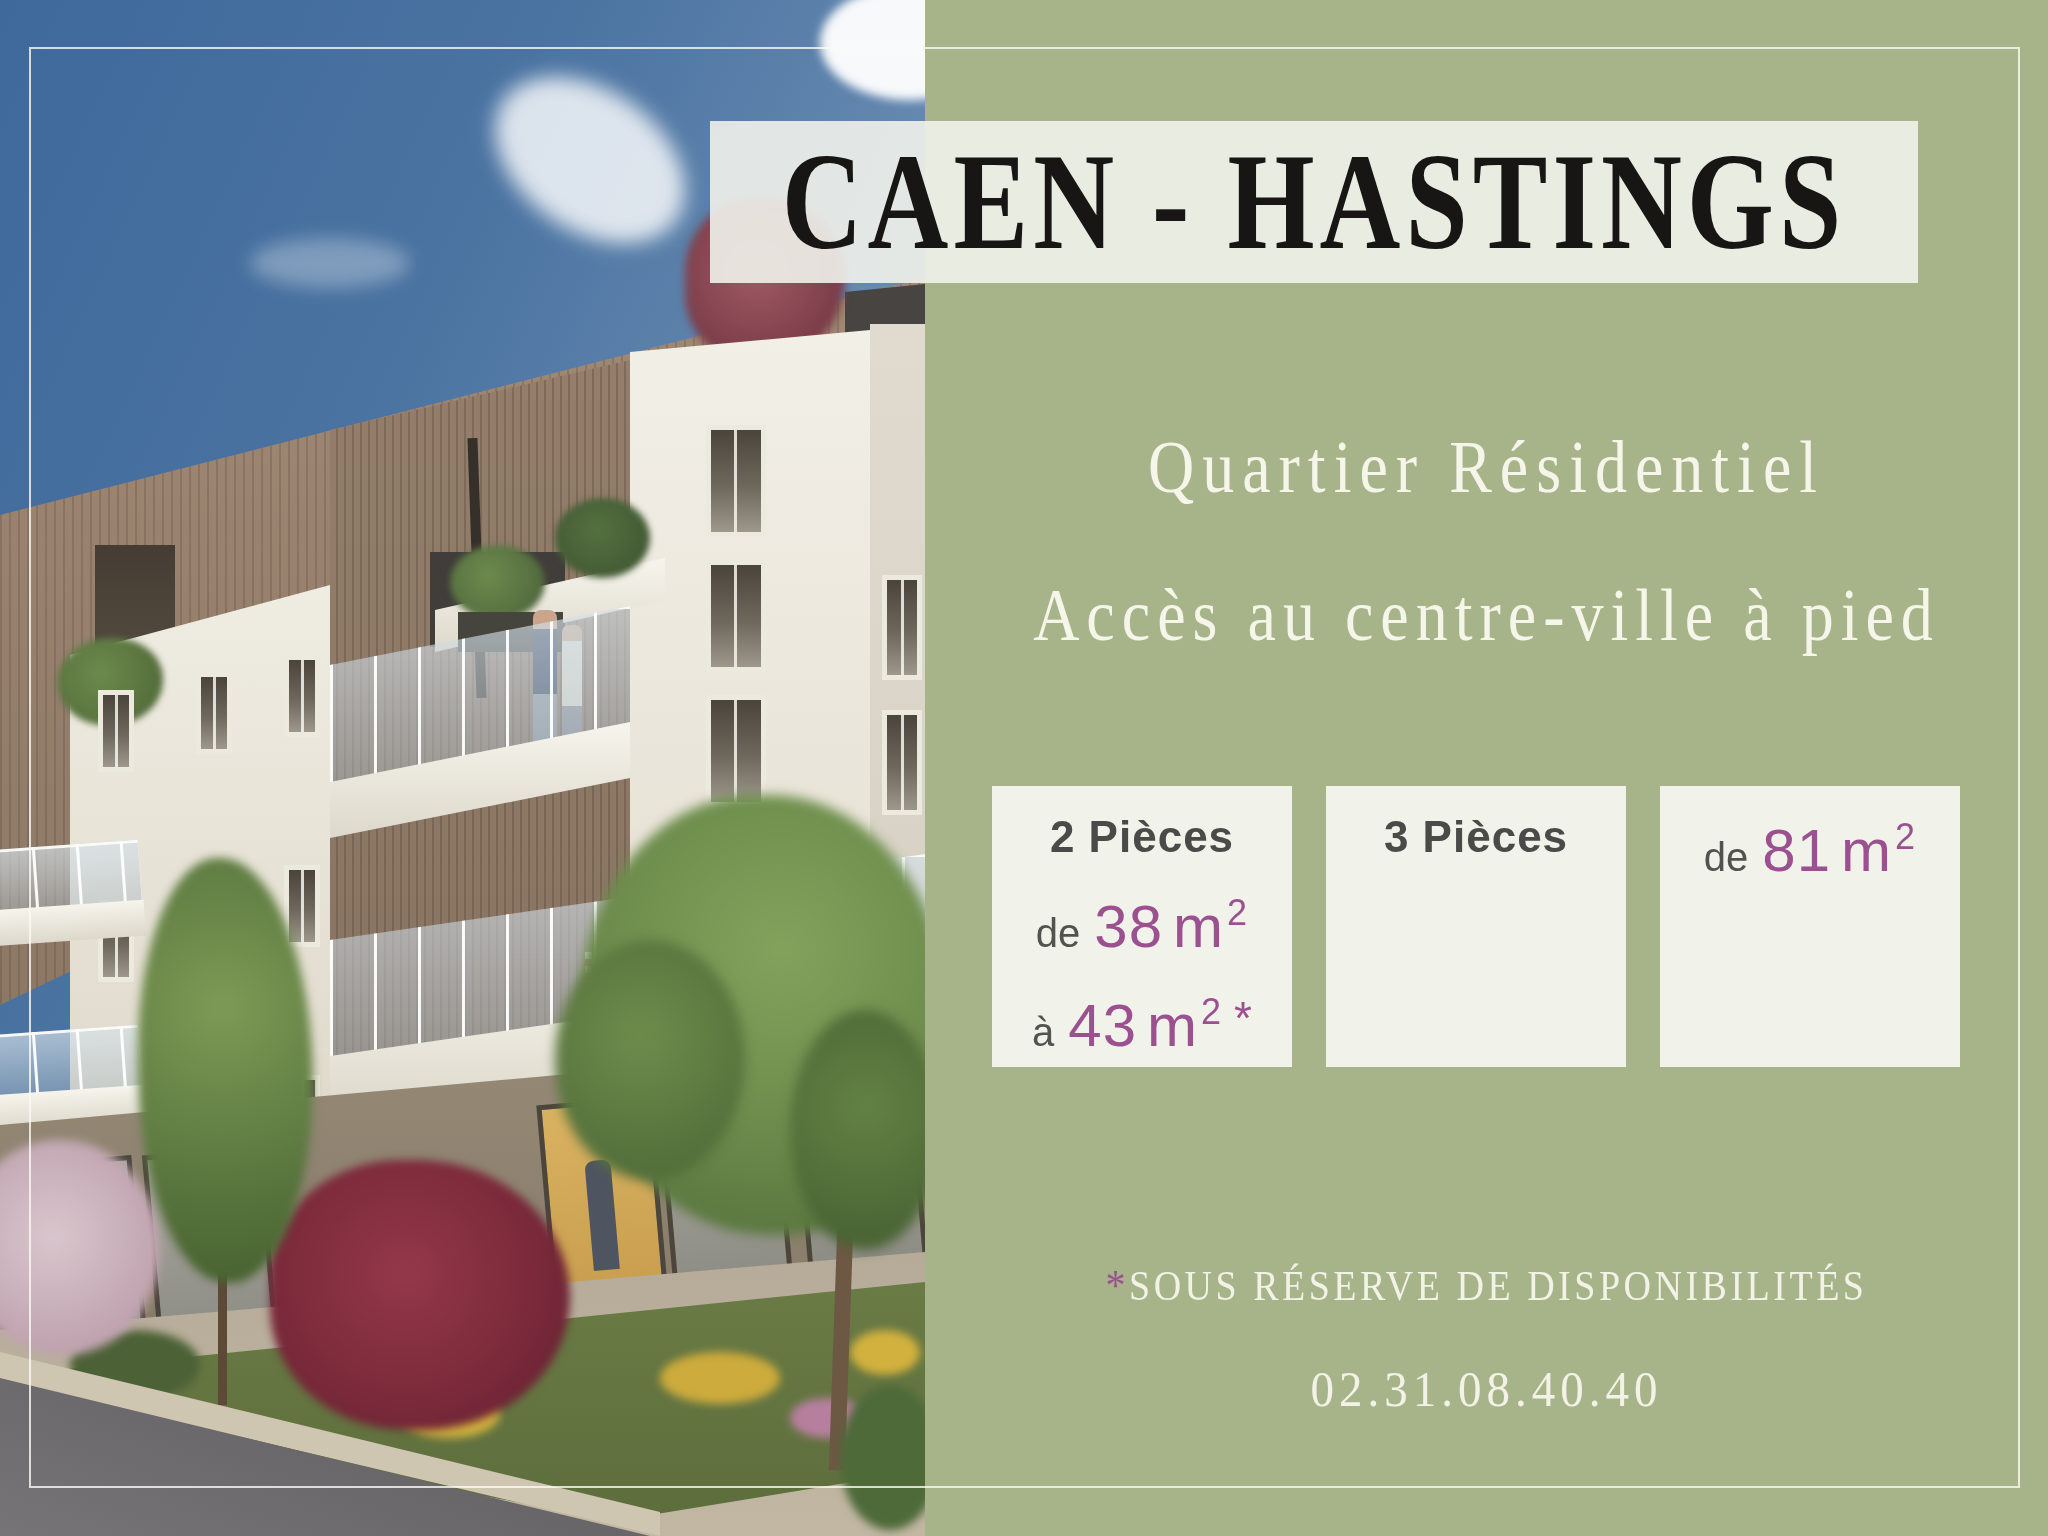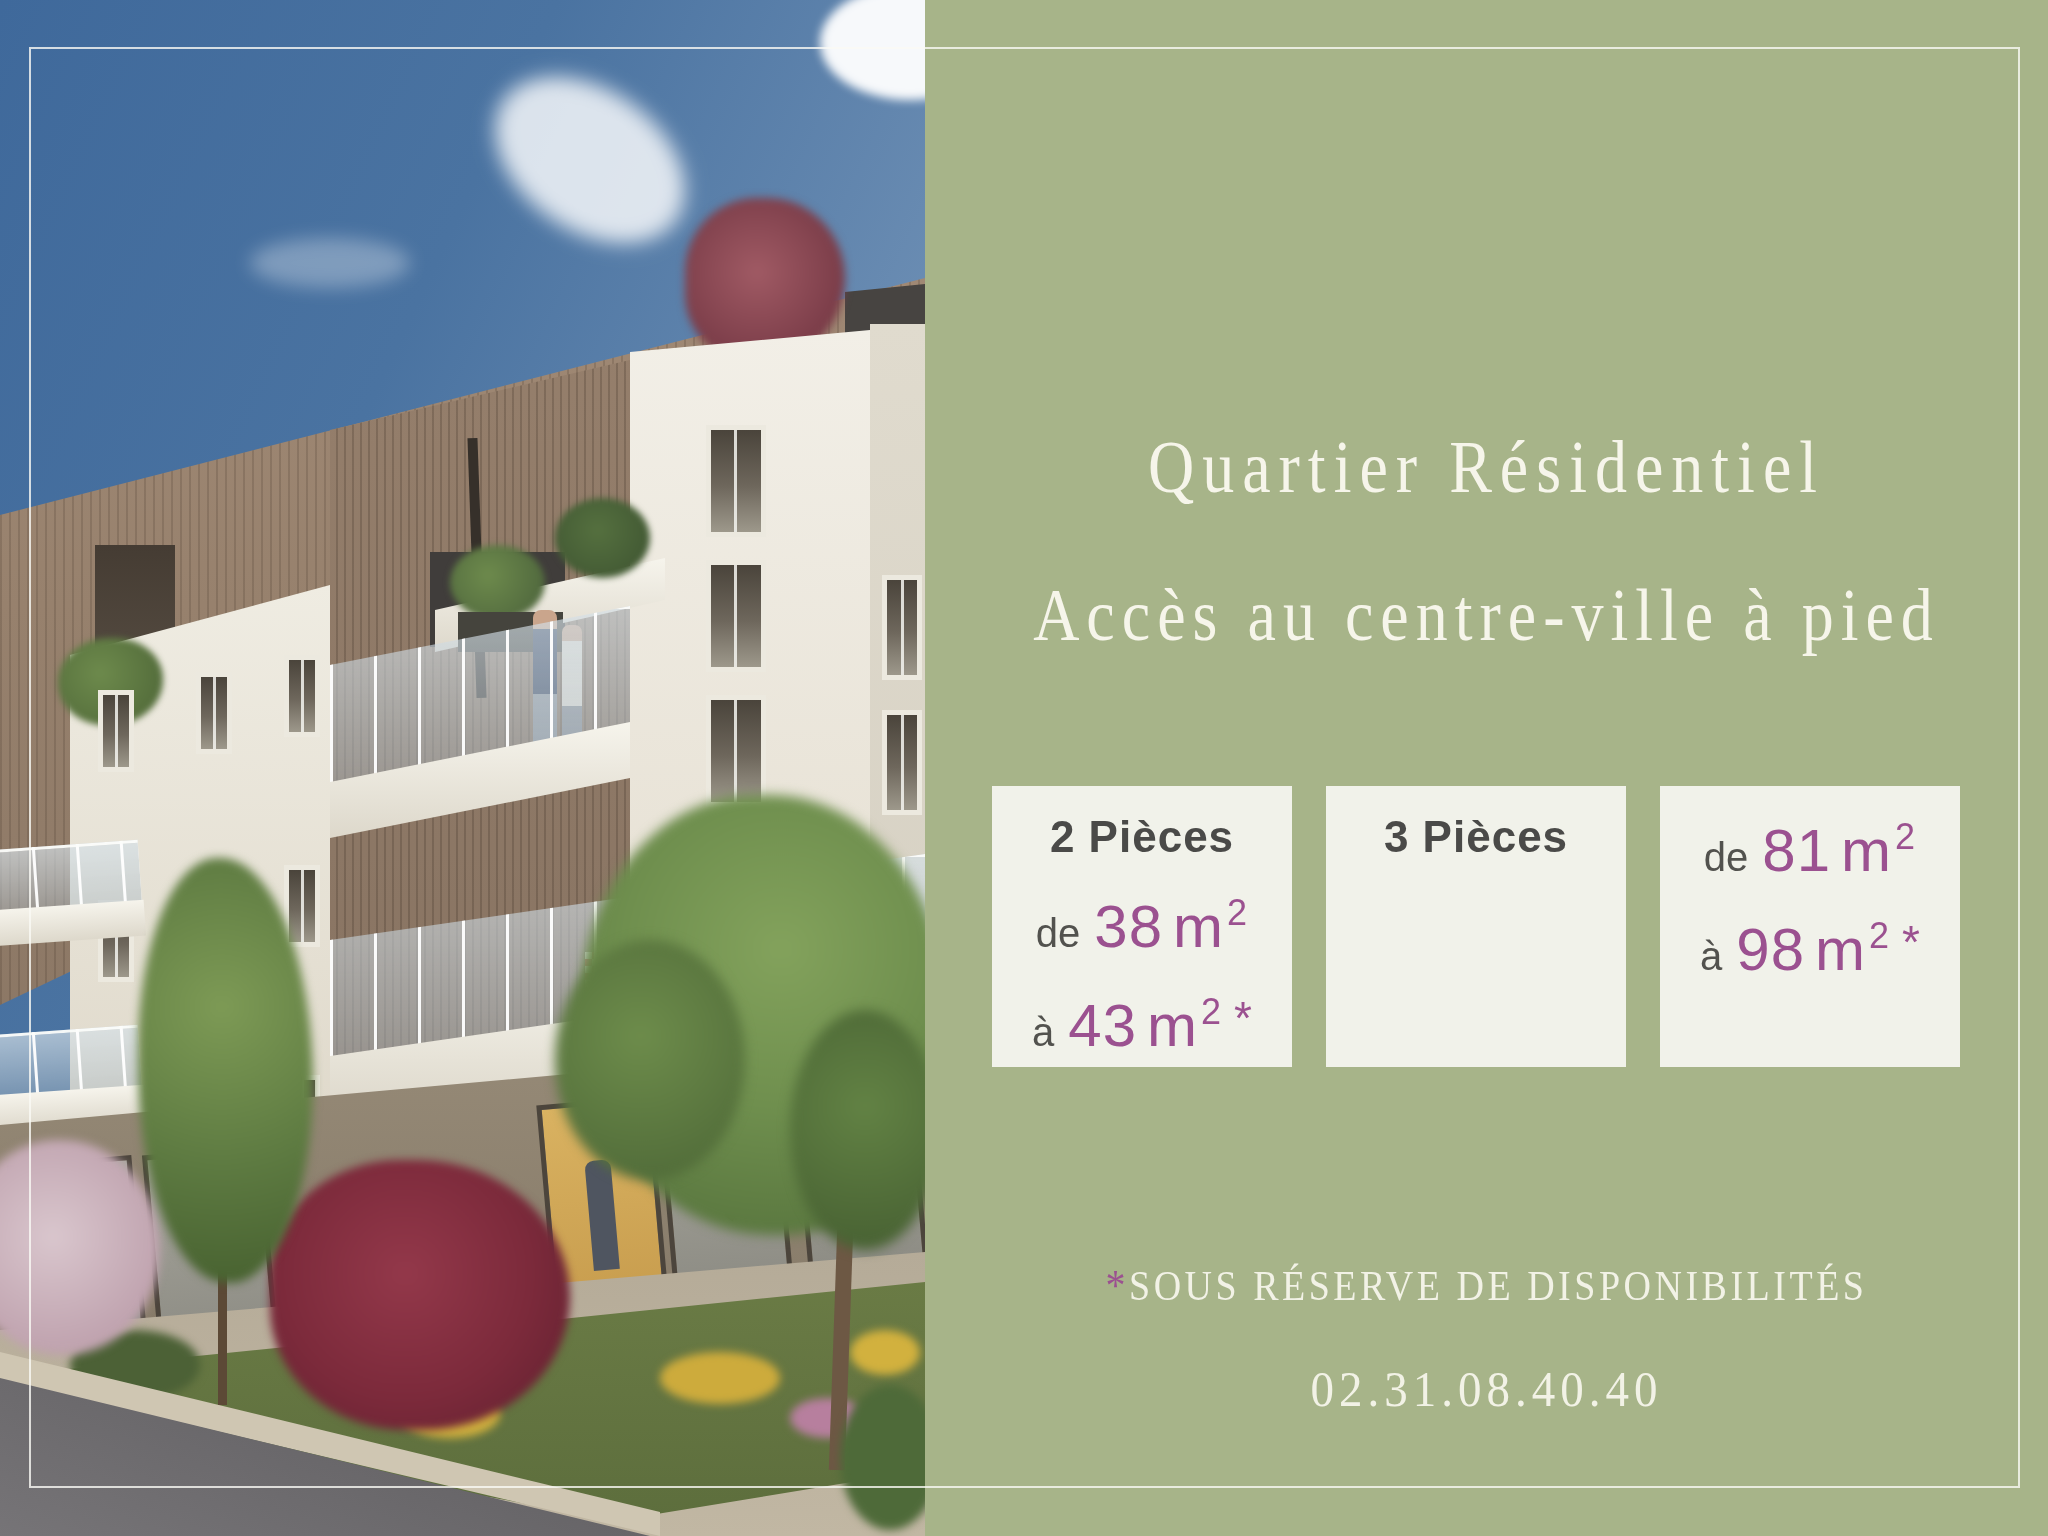--- a/index.html
+++ b/index.html
@@ -169,23 +169,25 @@
       <div class="card">
         <div class="card-title">2 Pièces</div>
         <div class="range"><span>de</span><span class="val"><span>38</span><span class="unit">m</span><span class="sup">2</span></span></div>
         <div class="range"><span>à</span><span class="val"><span>43</span><span class="unit">m</span><span class="sup">2</span></span><span class="card-ast">*</span></div>
       </div>
       <div class="card">
         <div class="card-title">3 Pièces</div>
       </div>
       <div class="card">
         <div class="range"><span>de</span><span class="val"><span>81</span><span class="unit">m</span><span class="sup">2</span></span></div>
-        <div class="range"><span>à</span><span class="val"><span>98</span><span class="unit">m</span><span class="sup">2</span></span><span class="card-ast">*</span></div>
       </div>
     </div>
 
     <div class="disclaimer"><span class="ast">*</span><span>SOUS RÉSERVE DE DISPONIBILITÉS</span></div>
     <div class="phone">02.31.08.40.40</div>
   </div>
 
+  <div class="banner">
+    <span>CAEN - HASTINGS</span>
+  </div>
 
   <div class="frame"></div>
 </div>
 
 </body></html>

